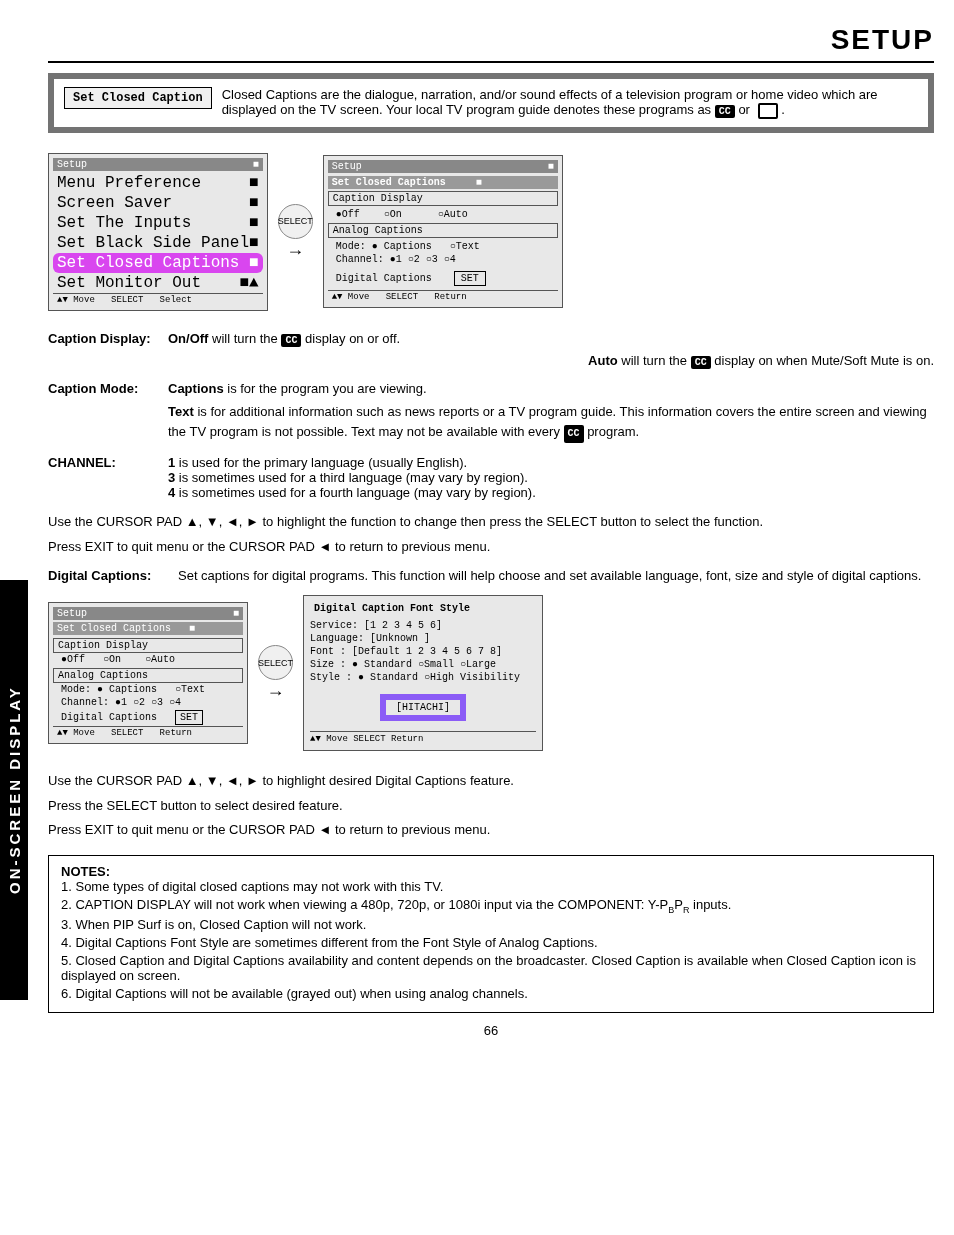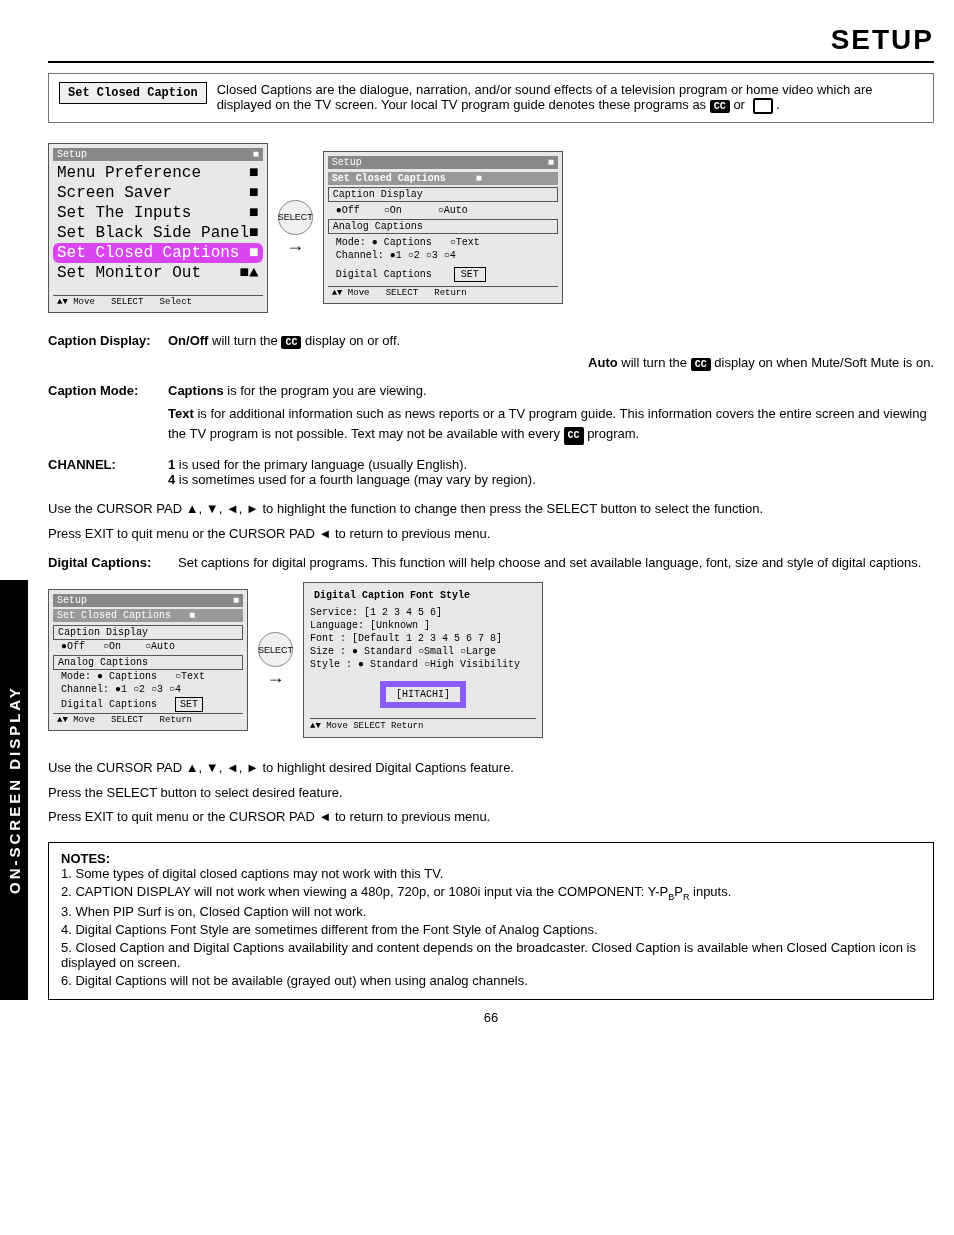--- a/index.html
+++ b/index.html
@@ -59,21 +59,21 @@
       font-size: 12px;
       font-weight: bold;
       margin-right: 10px;
       background: #f0f0f0;
     }
 
     .intro-row {
       display: flex;
       align-items: flex-start;
       margin-bottom: 20px;
-      border: 1px solid #737373;
+      border: 6px solid #737373;
       padding: 8px 10px;
     }
     .intro-text {
       font-size: 13px;
       flex: 1;
     }
 
     
     .cc-badge {
       display: inline-block;
@@ -126,21 +126,21 @@
     }
     .menu-box .menu-item.selected {
       background: #d946ef;
       color: #fff;
       border-radius: 6px;
     }
     .menu-box .menu-footer {
       border-top: 1px solid #555;
       padding: 1px 4px;
       font-size: 9px;
-      margin-top: 12px;
+      margin-top: 0;
     }
 
     .arrow-box {
       display: flex;
       flex-direction: column;
       align-items: center;
       font-size: 10px;
     }
     .arrow-circle {
       width: 35px;
@@ -362,20 +362,21 @@
     <div style="margin-left: 120px; margin-bottom: 8px; line-height: 1.6;">
       <strong>Text</strong> is for additional information such as news reports or a TV program guide.  This information covers the entire screen and viewing the TV program is not possible.  Text may not be available with every <span class="cc-badge">CC</span> program.
     </div>
   </div>
 
   <div class="section-block">
     <div class="label-col">
       <span class="label-text bold">CHANNEL:</span>
       <span class="label-content">
         <div><strong>1</strong> is used for the primary language (usually English).</div>
+        <div><strong>3</strong> is sometimes used for a third language (may vary by region).</div>
         <div><strong>4</strong> is sometimes used for a fourth language (may vary by region).</div>
       </span>
     </div>
   </div>
 
   <div class="section-block">
     <p>Use the CURSOR PAD ▲, ▼, ◄, ► to highlight the function to change then press the SELECT button to select the function.</p>
     <p>Press EXIT to quit menu or the CURSOR PAD ◄ to return to previous menu.</p>
   </div>
 

